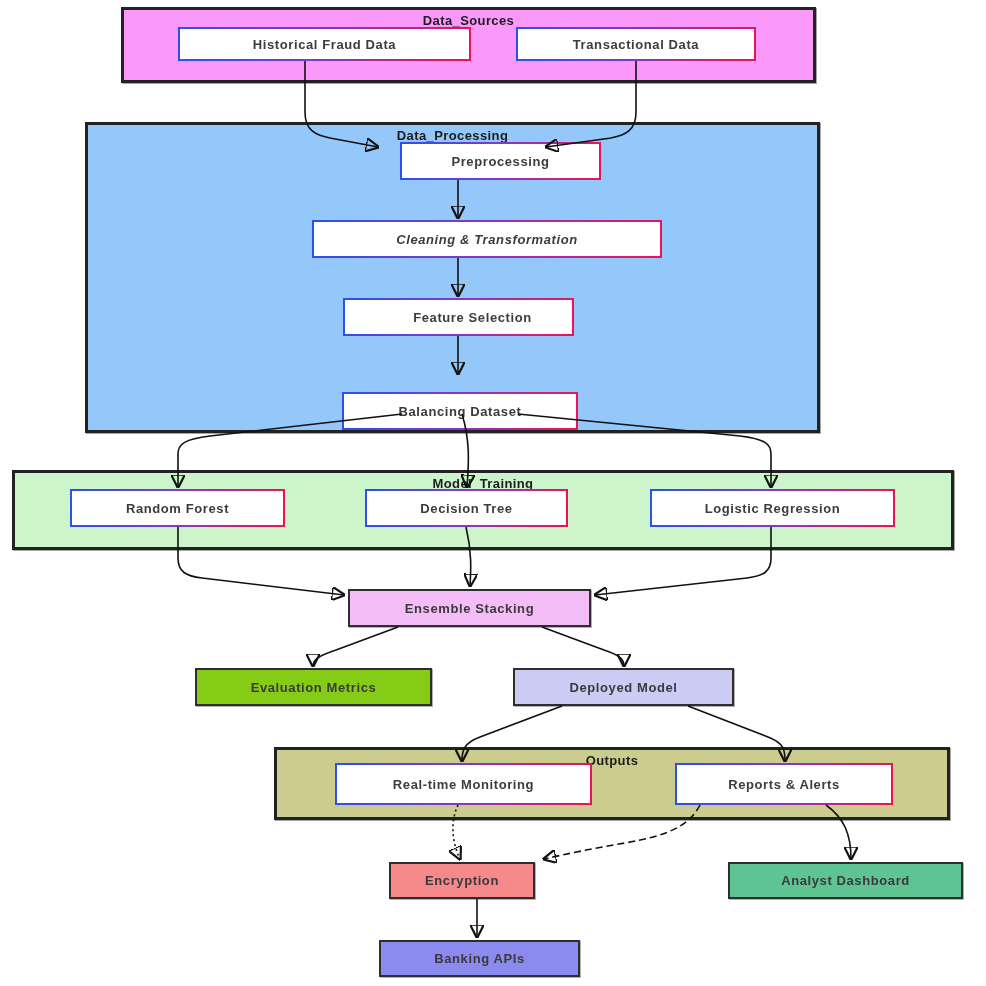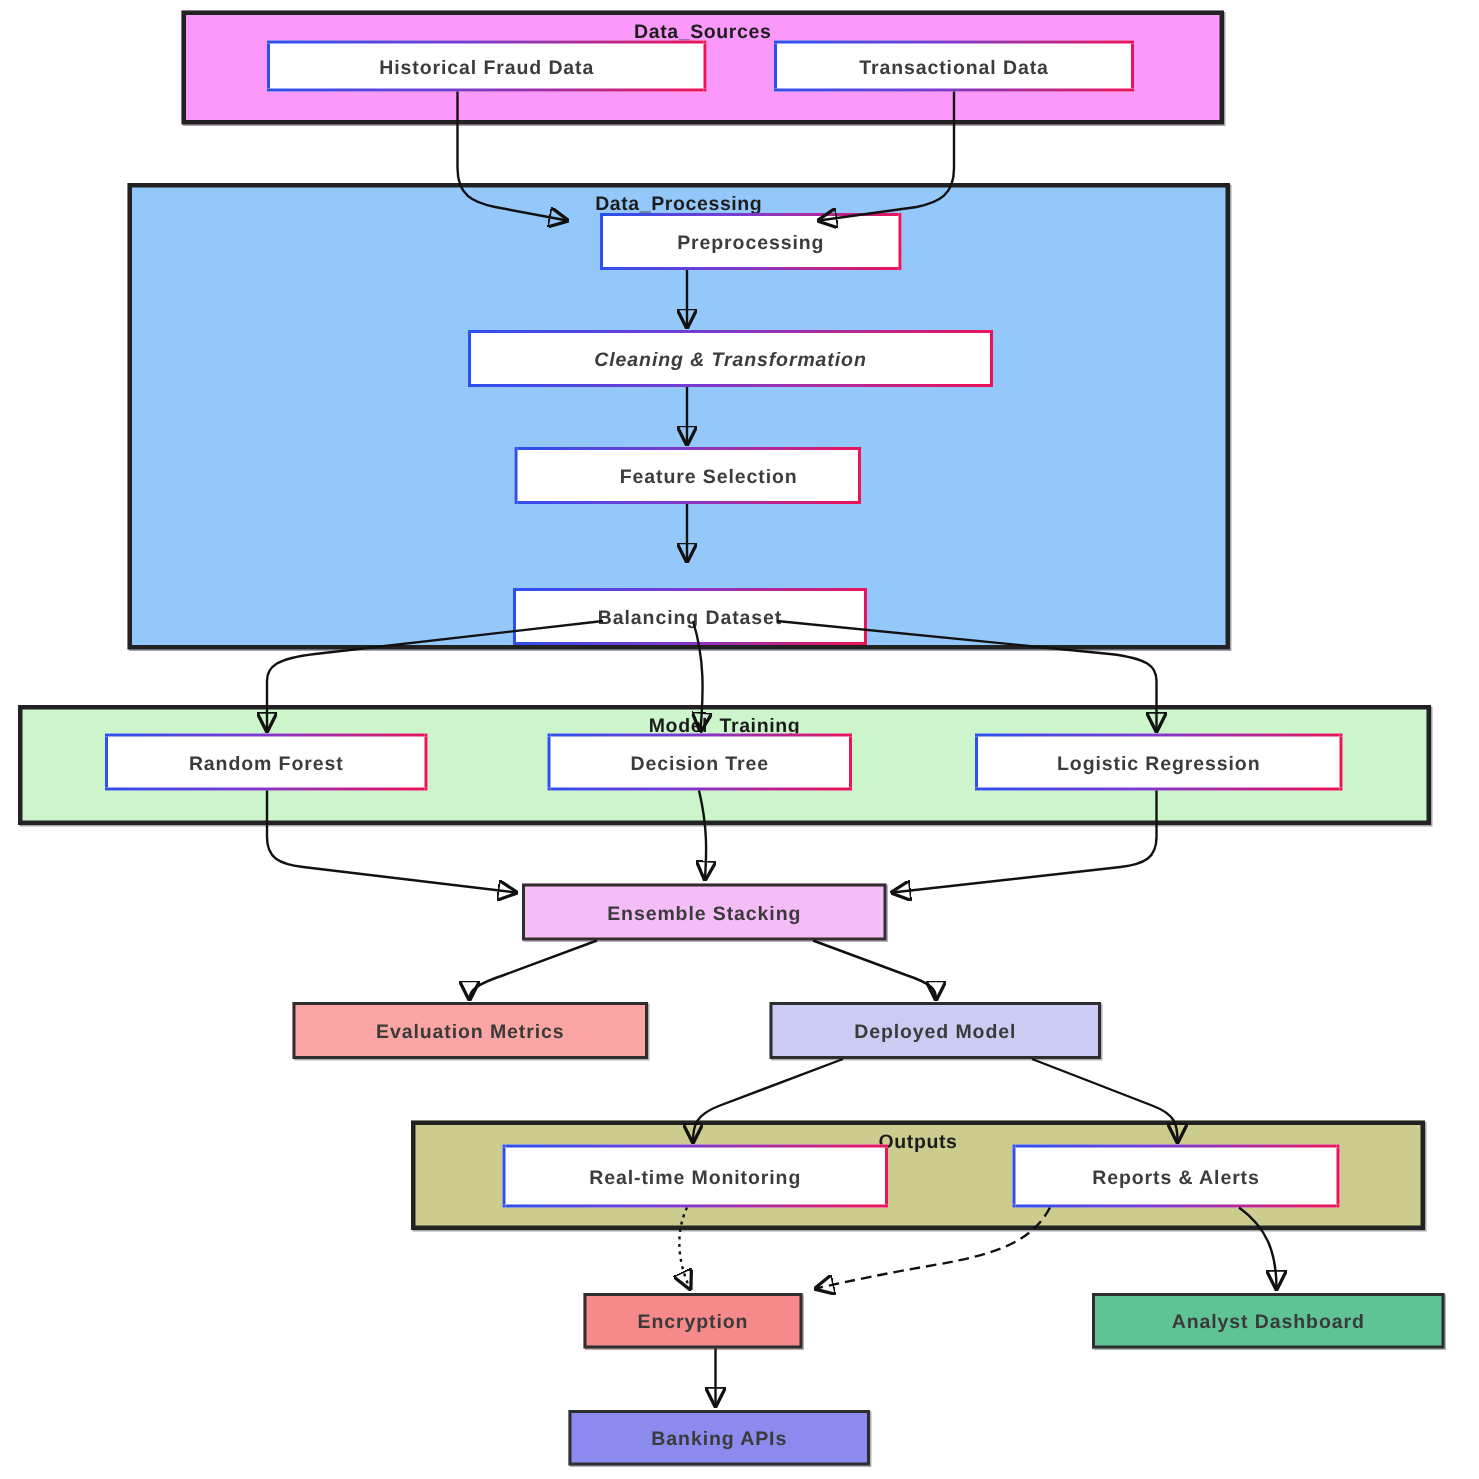--- a/index.html
+++ b/index.html
@@ -67,21 +67,21 @@
   <div class="wnode" style="left:365px;top:489px;width:203px;height:38px;">Decision Tree</div>
 
   <div class="wnode" style="left:650px;top:489px;width:245px;height:38px;">Logistic Regression</div>
 
   <div class="wnode" style="left:335px;top:763px;width:257px;height:42px;">Real-time Monitoring</div>
 
   <div class="wnode" style="left:675px;top:763px;width:218px;height:42px;">Reports &amp; Alerts</div>
 
   <div class="cnode" style="left: 348px; top: 589px; width: 243px; height: 38px; background-color: rgb(245, 189, 247);">Ensemble Stacking</div>
 
-  <div class="cnode" style="left: 195px; top: 668px; width: 237px; height: 38px; background-color: #fca5a5;">Evaluation Metrics</div>
+  <div class="cnode" style="left: 195px; top: 668px; width: 237px; height: 38px; background-color: #84cc16;">Evaluation Metrics</div>
 
   <div class="cnode" style="left: 513px; top: 668px; width: 221px; height: 38px; background-color: rgb(203, 203, 243);">Deployed Model</div>
 
   <div class="cnode" style="left: 389px; top: 862px; width: 146px; height: 37px; background-color: rgb(246, 138, 138);">Encryption</div>
 
   <div class="cnode" style="left: 728px; top: 862px; width: 235px; height: 37px; background-color: rgb(95, 196, 147);">Analyst Dashboard</div>
 
   <div class="cnode" style="left: 379px; top: 940px; width: 201px; height: 37px; background-color: rgb(139, 139, 239);">Banking APIs</div>
 
   <svg class="edges" viewBox="0 0 986 986">

